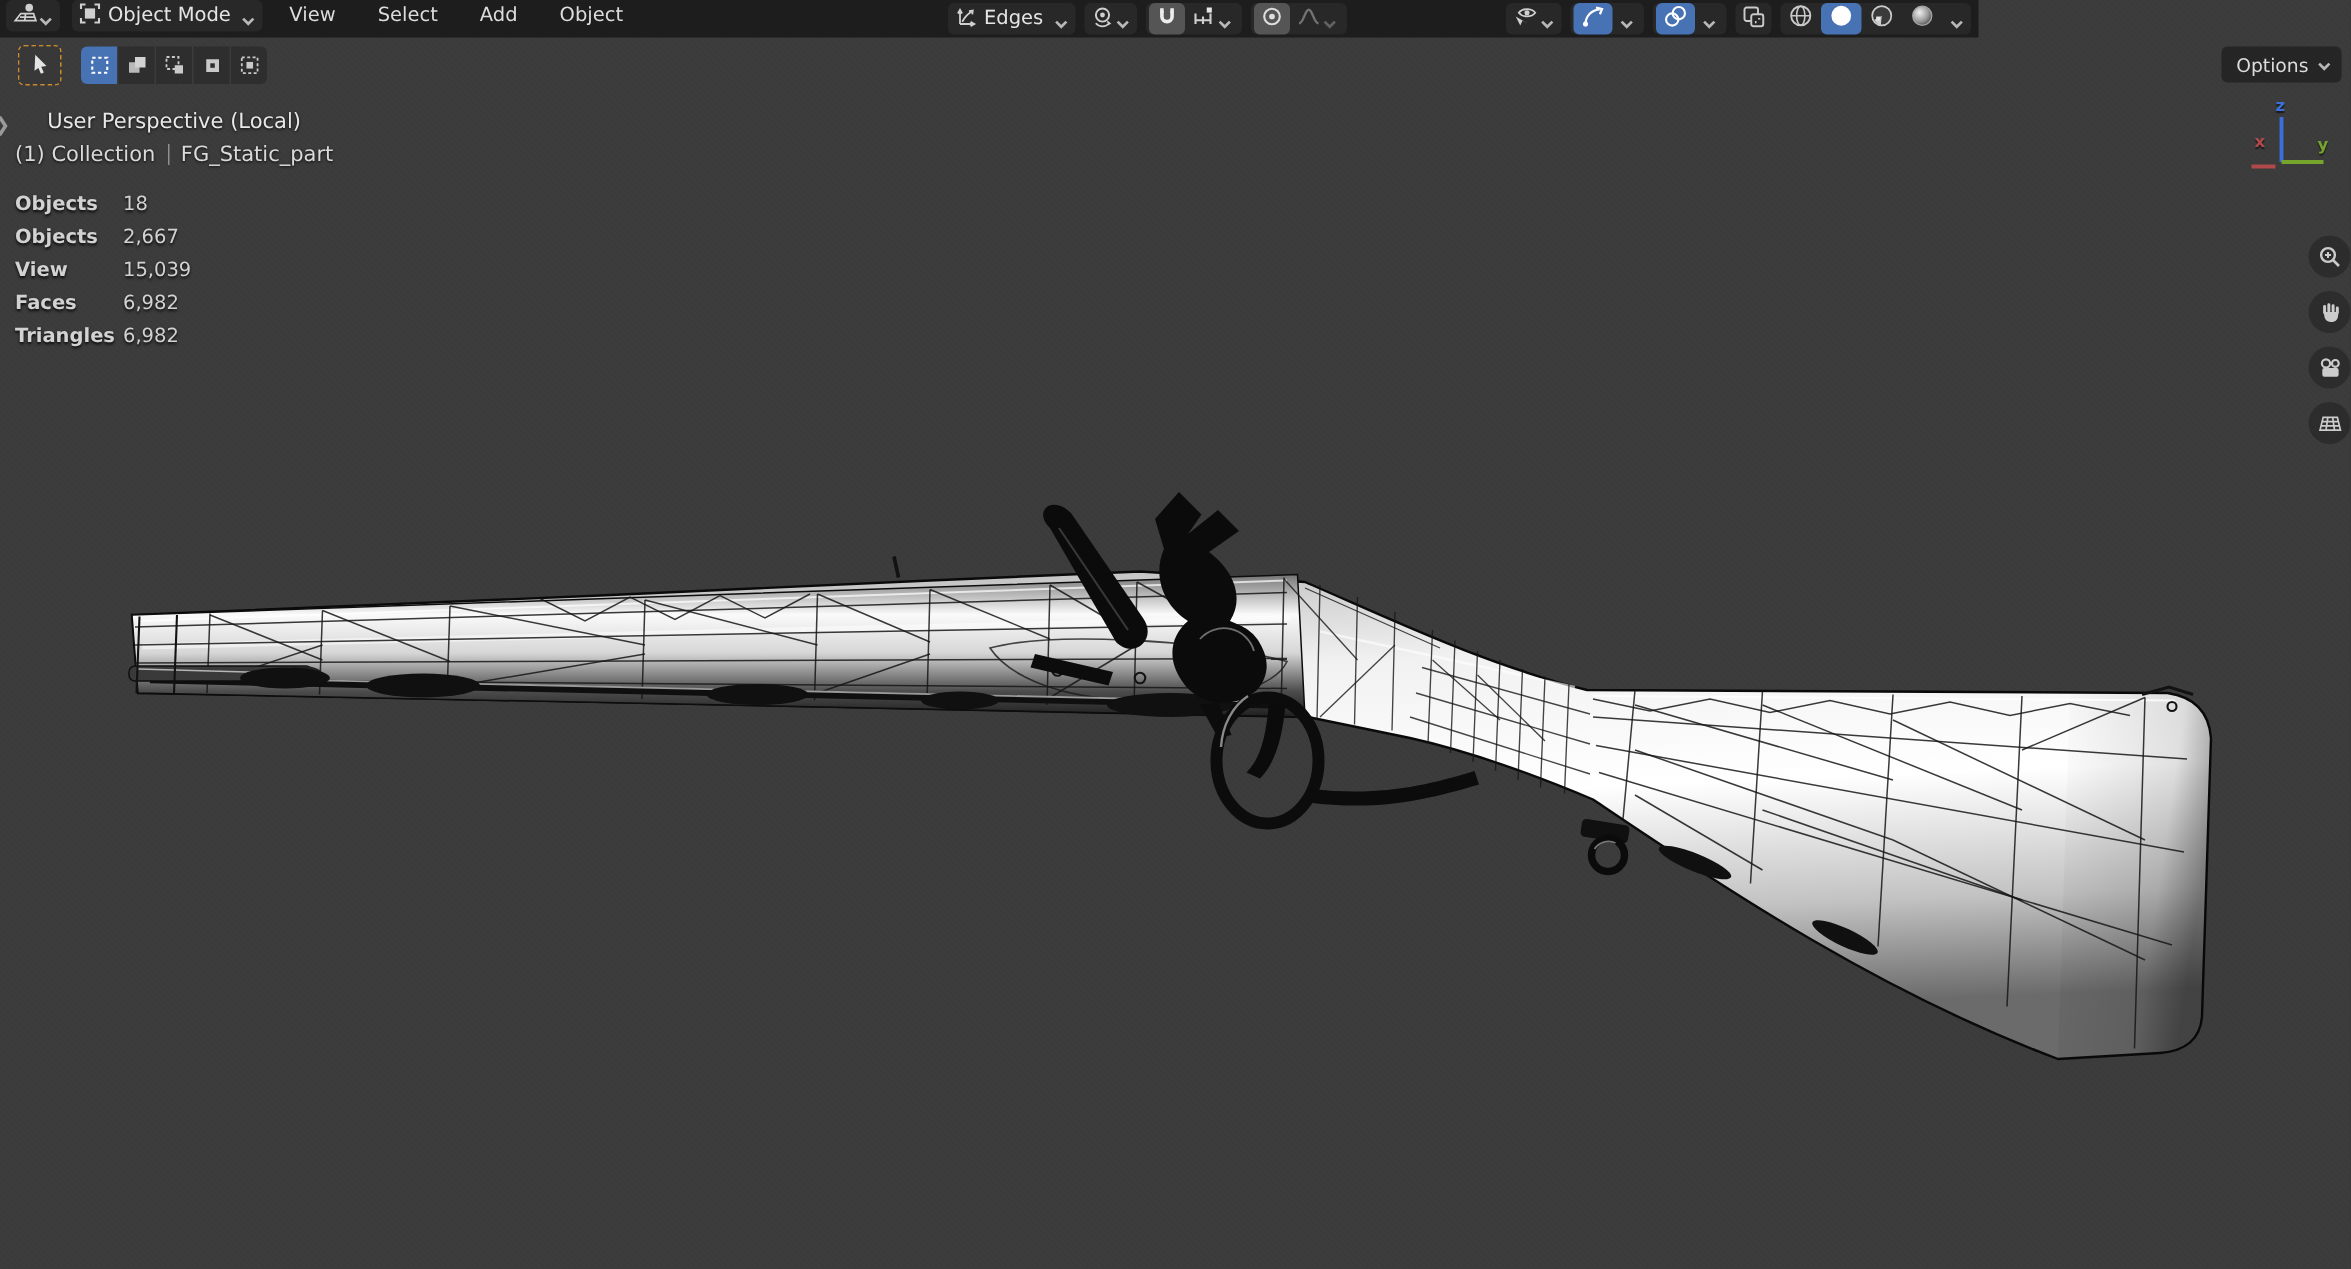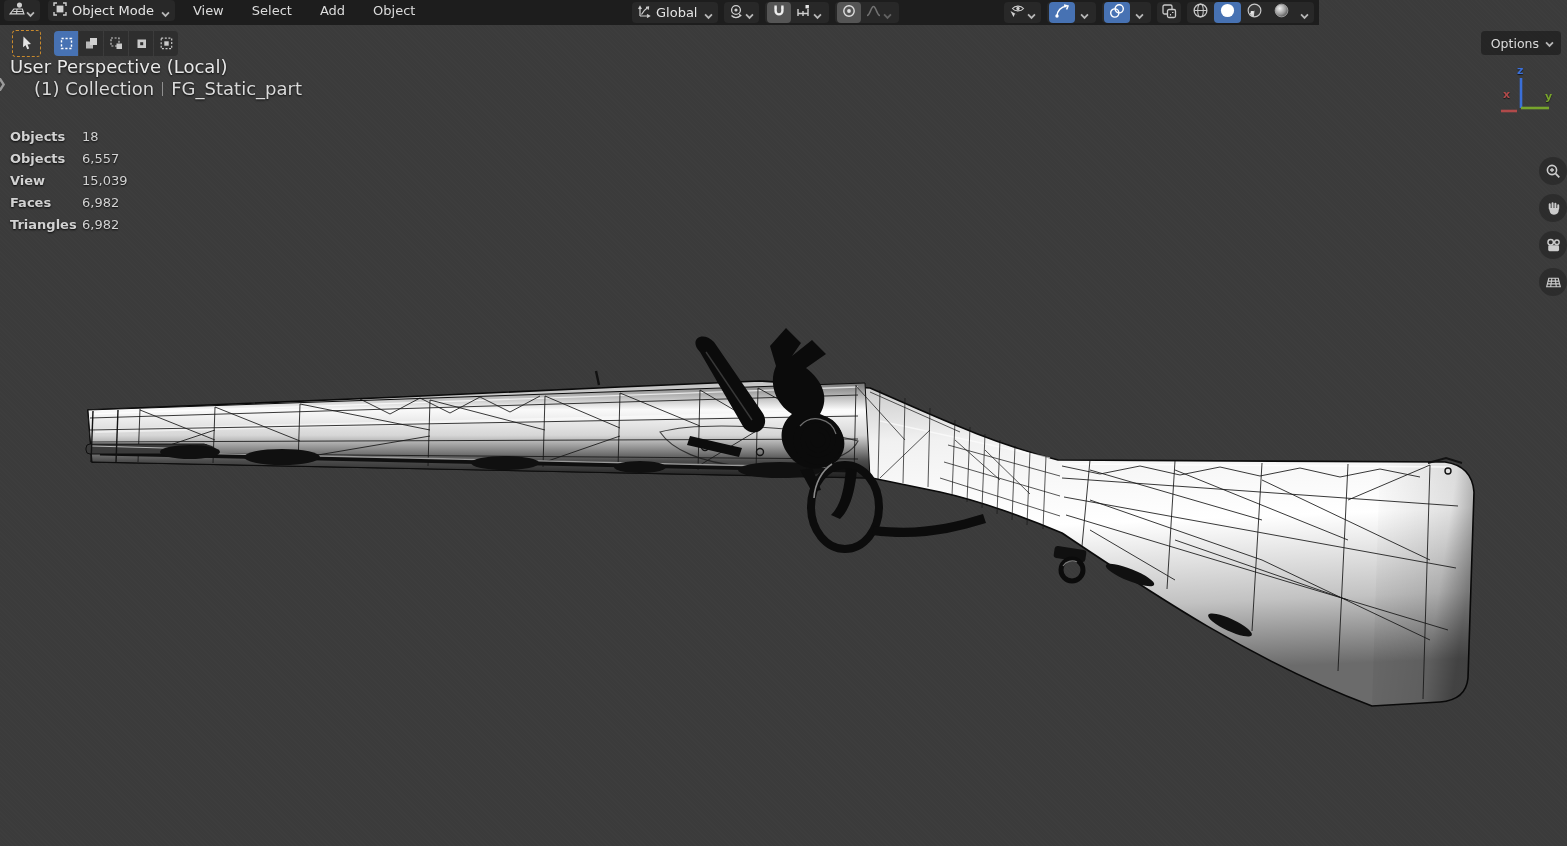--- a/index.html
+++ b/index.html
@@ -41,23 +41,23 @@
     justify-content:center; margin-right:1px; }
   .selmode:first-child { border-radius:4px 0 0 4px; }
   .selmode:last-child { border-radius:0 4px 4px 0; margin-right:0; }
   .selmode.active { background:#4772b3; }
   .options-btn { position:absolute; right:6px; top:1px; height:24px; padding:0 6px 0 10px;
     background:rgba(36,36,36,.92); border-radius:4px; display:flex; align-items:center;
     color:#dcdcdc; font-size:12.5px; gap:5px; }
 
   
   .region-toggle { position:absolute; left:-4px; top:76px; color:#9a9a9a; font-size:13px; z-index:10; }
-  .view-info { position:absolute; left:10px; top:56px; z-index:10;
-    color:#e8e8e8; font-size:18px; text-shadow:0 1px 2px rgba(0,0,0,.85); line-height:22px; }
-  .ctx-row { display:flex; align-items:center; gap:8px; color:#dadada;margin-left:24px; }
+  .view-info { position:absolute; left:10px; top:70px; z-index:10;
+    color:#e8e8e8; font-size:14px; text-shadow:0 1px 2px rgba(0,0,0,.85); line-height:22px;text-align:center; }
+  .ctx-row { display:flex; align-items:center; gap:8px; color:#dadada; }
   .ctx-div { width:1px; height:14px; background:#8f8f8f; }
   .stats { position:absolute; left:10px; top:126px; z-index:10; font-size:13px;
     color:#d2d2d2; text-shadow:0 1px 2px rgba(0,0,0,.85); }
   .stat-row { display:flex; line-height:22px; }
   .stat-label { width:72px;font-weight:bold; }
 
   
   .axis-gizmo { position:absolute; right:14px; top:66px; width:56px; height:50px; z-index:10; }
   .axis-label { position:absolute; font-size:11px; font-weight:bold;
     text-shadow:0 1px 1px rgba(0,0,0,.6); }
@@ -113,21 +113,21 @@
       <div class="menu">Object</div>
     </div>
 
     <div class="hdr-mid">
       <div class="pill">
         <span>
           <svg width="16" height="16" viewBox="0 0 16 16">
               <path d="M4 13 V4.5 M2.6 6 L4 3.5 L5.4 6 M4 13 H12.5 M11 11.6 L13.5 13 L11 14.4 M5.5 11.5 C7 8.5 9 6.5 11.5 4.8 M10 4.4 L12.5 4 L12.2 6.6" fill="none" stroke="#cfcfcf" stroke-width="1.2"></path>
             </svg>
         </span>
-        <span class="mode-label">Global</span>
+        <span class="mode-label">Edges</span>
         <span class="chev">
           <svg width="11" height="11" viewBox="0 0 8 8">
               <path d="M1.5 2.5 L4 5 L6.5 2.5" fill="none" stroke="#b8b8b8" stroke-width="1.3"></path>
             </svg>
         </span>
       </div>
       <div class="pill">
         <span>
           <svg width="16" height="16" viewBox="0 0 16 16">
               <circle cx="8" cy="7" r="4.4" fill="none" stroke="#cfcfcf" stroke-width="1.3"></circle>
@@ -350,21 +350,21 @@
       <span>FG_Static_part</span>
     </div>
   </div>
   <div class="stats">
     <div class="stat-row">
         <span class="stat-label">Objects</span>
         <span>18</span>
       </div>
     <div class="stat-row">
         <span class="stat-label">Objects</span>
-        <span>6,557</span>
+        <span>2,667</span>
       </div>
     <div class="stat-row">
         <span class="stat-label">View</span>
         <span>15,039</span>
       </div>
     <div class="stat-row">
         <span class="stat-label">Faces</span>
         <span>6,982</span>
       </div>
     <div class="stat-row">

